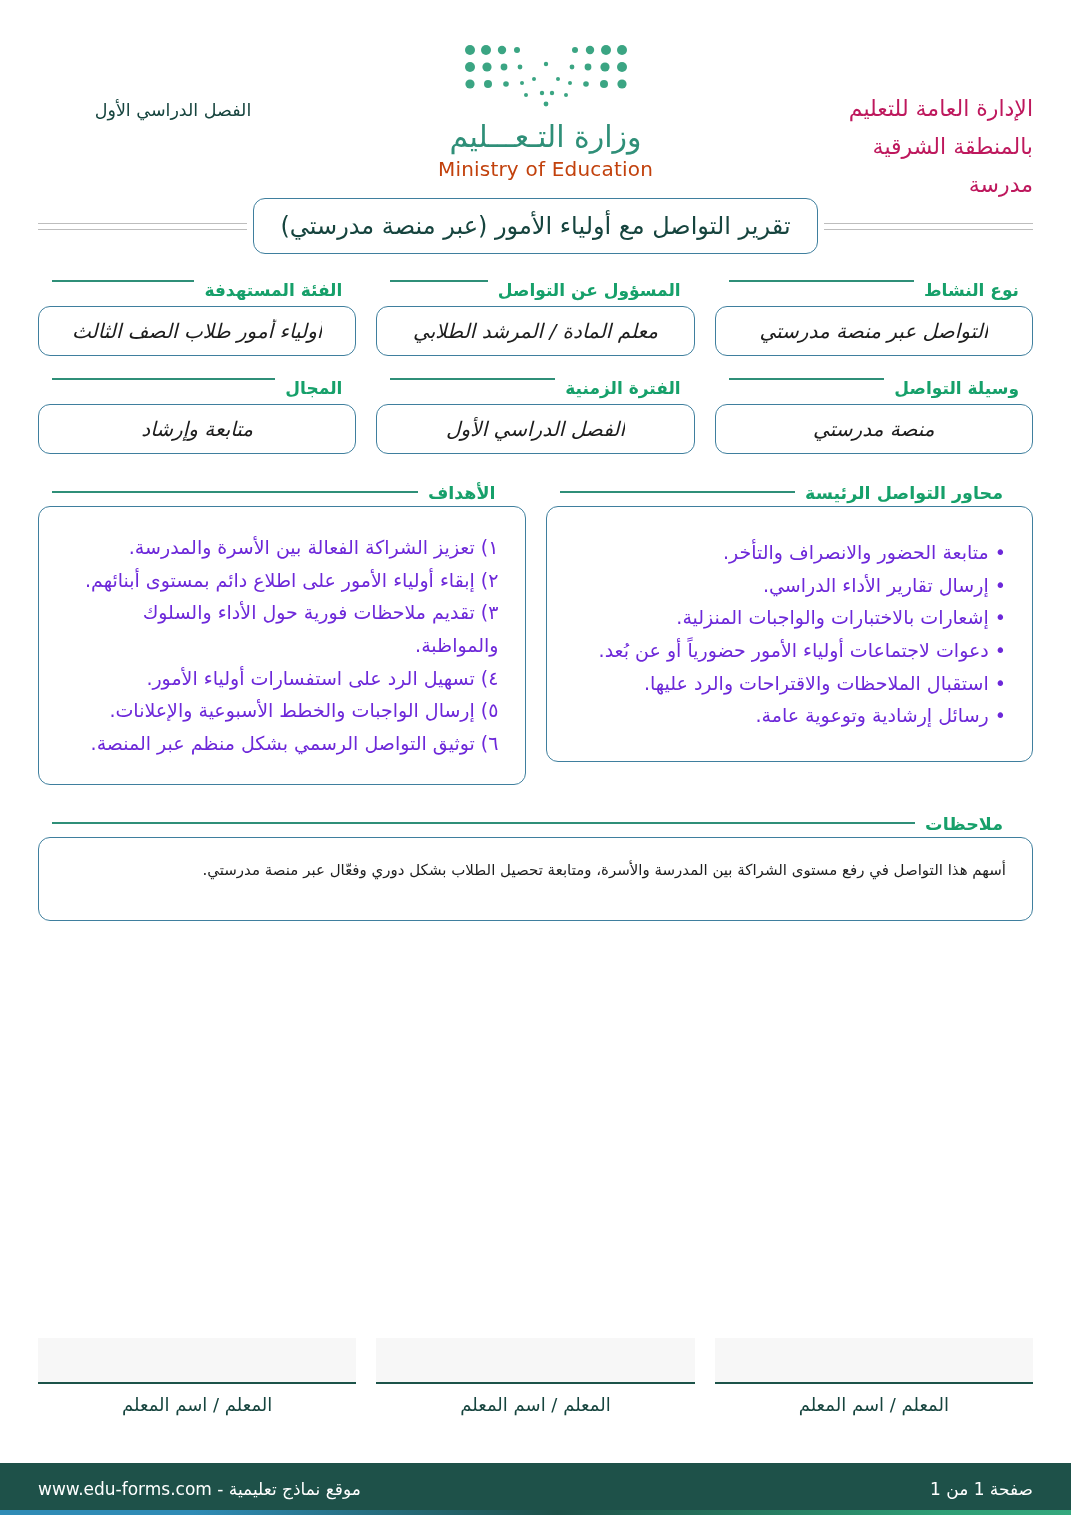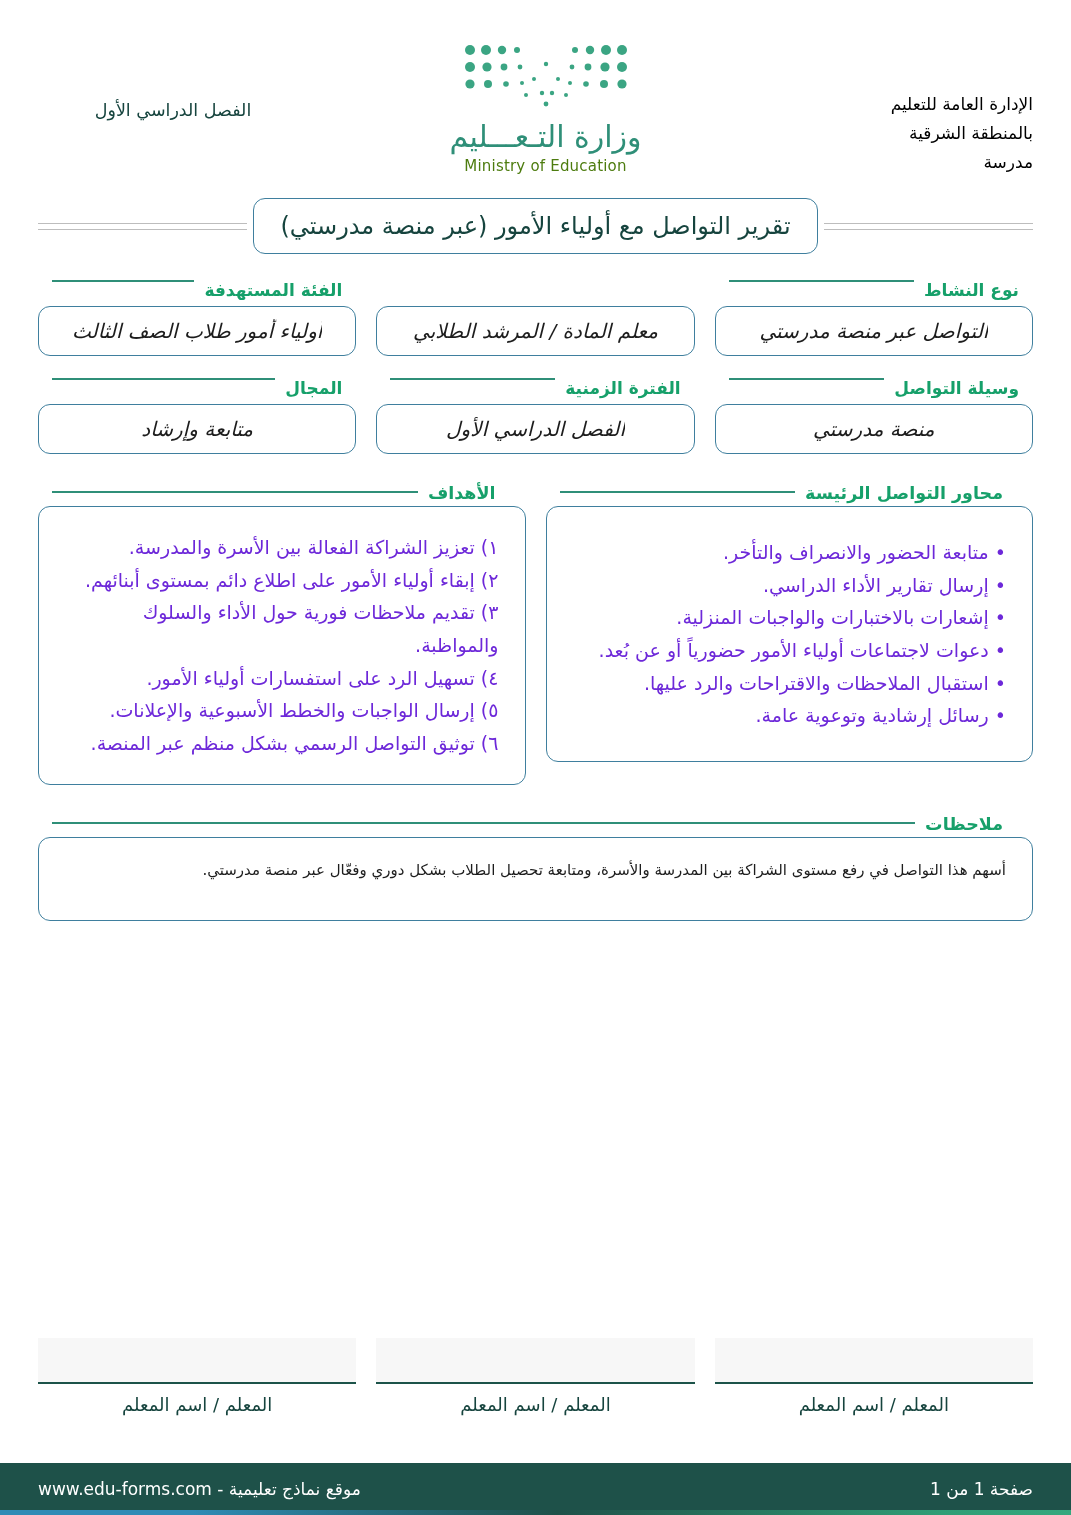--- a/index.html
+++ b/index.html
@@ -30,22 +30,22 @@
 
   .header-side {
     width: 270px;
     padding-top: 58px;
   }
 
   .header-right { text-align: right; padding-top: 48px; }
   .header-left  { text-align: center; }
 
   .admin-line {
-    color: #000000;
-    font-size: 17px;
+    color: #be185d;
+    font-size: 22px;
     line-height: 1.72;
     white-space: nowrap;
   }
 
   .term-label {
     color: #16443e;
     font-size: 17.5px;
     text-align: center;
   }
 
@@ -60,22 +60,22 @@
   .logo-dots { display: block; }
   .logo-ar {
     color: #2f8f78;
     font-size: 30px;
     letter-spacing: 1px;
     line-height: 1.15;
     font-weight: 400;
     direction: rtl;
   }
   .logo-en {
-    color: #4d7c0f;
-    font-size: 15px;
+    color: #c2410c;
+    font-size: 20px;
     letter-spacing: .2px;
     direction: ltr;
   }
 
   
   .title-row {
     position: relative;
     display: flex;
     align-items: center;
     justify-content: flex-start;
@@ -361,20 +361,24 @@
         <div class="field-head">
           <span class="field-label">نوع النشاط</span>
           <span class="field-dash"></span>
         </div>
         <div class="field-box">
           <span class="field-value">التواصل عبر منصة مدرستي</span>
         </div>
       </div>
 
       <div class="field">
+        <div class="field-head">
+          <span class="field-label">المسؤول عن التواصل</span>
+          <span class="field-dash"></span>
+        </div>
         <div class="field-box">
           <span class="field-value">معلم المادة / المرشد الطلابي</span>
         </div>
       </div>
 
       <div class="field">
         <div class="field-head">
           <span class="field-label">الفئة المستهدفة</span>
           <span class="field-dash"></span>
         </div>

